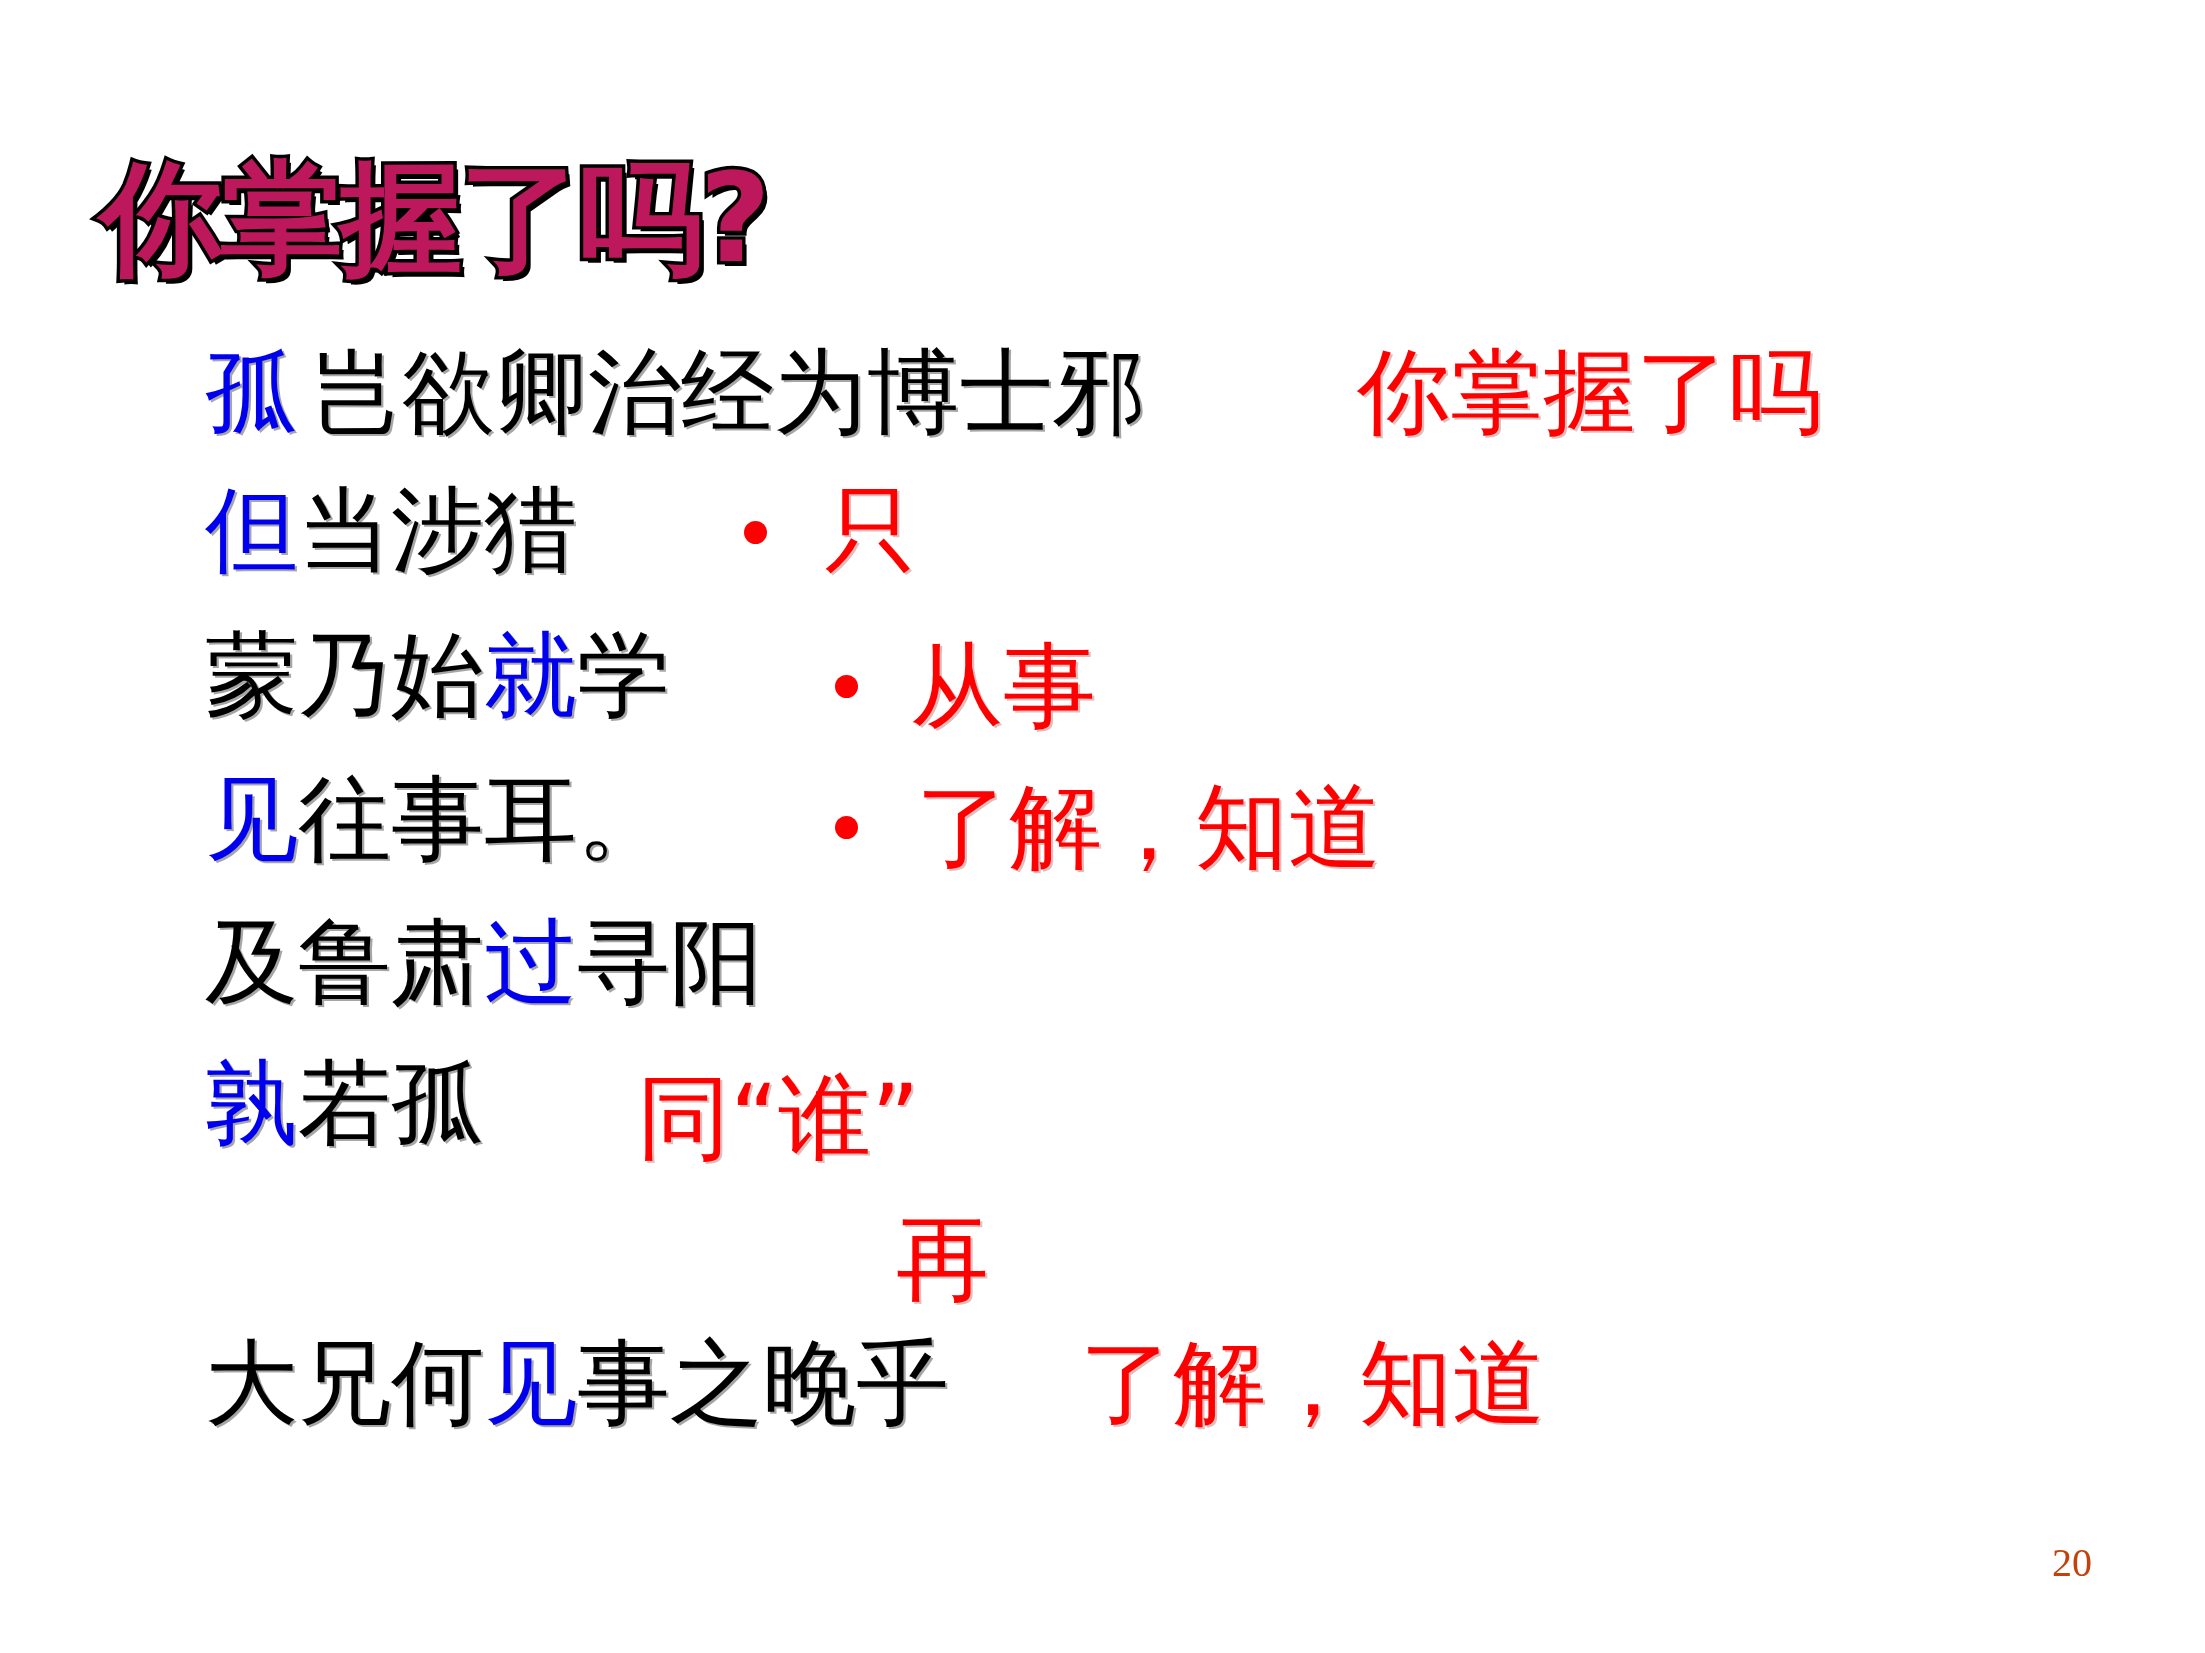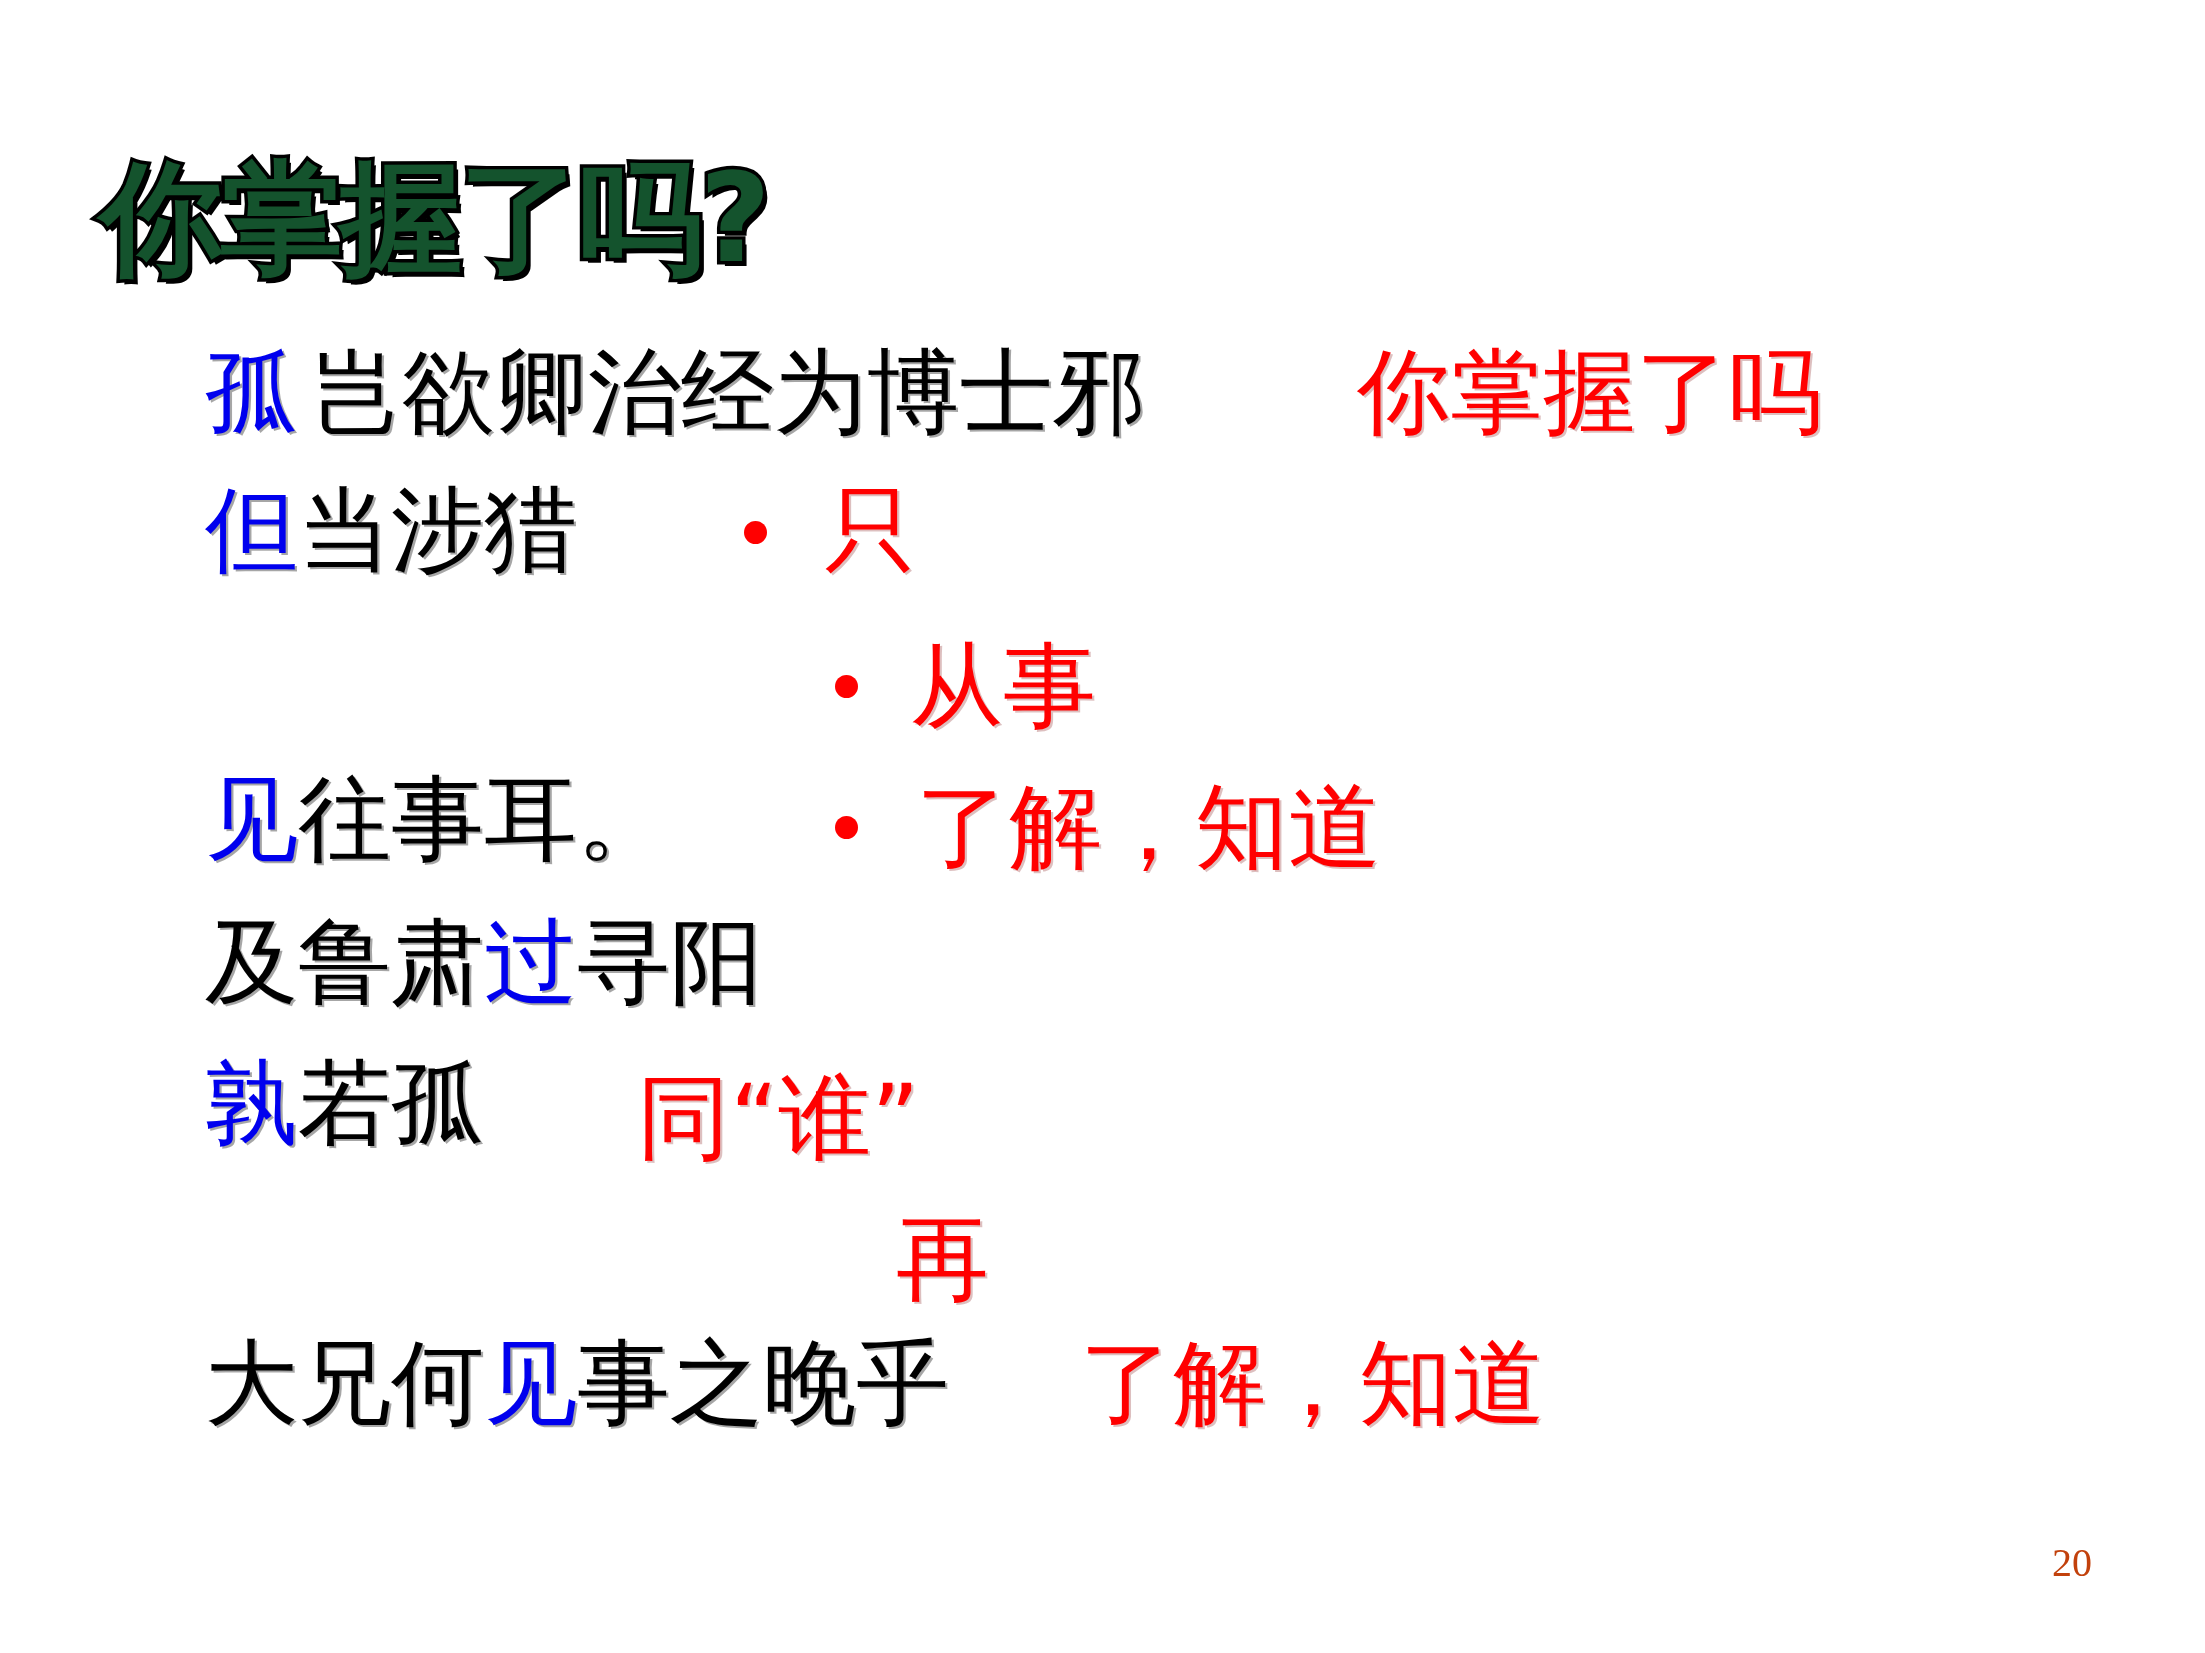--- a/index.html
+++ b/index.html
@@ -5,21 +5,21 @@
   html, body { margin: 0; padding: 0; }
   body {
     width: 2205px; height: 1654px; background: #ffffff;
     position: relative; overflow: hidden;
     font-family: "DejaVu Sans", "Liberation Sans", sans-serif;
   }
   .slide { position: absolute; left: 0; top: 0; width: 2205px; height: 1654px; background: #fff; }
   .title {
     position: absolute; left: 100px; top: 157px;
     font-size: 123px; font-weight: bold; line-height: 1;
-    color: #14532d; letter-spacing: -3.1px;
+    color: #be185d; letter-spacing: -3.1px;
     -webkit-text-stroke: 6.9px #000000;
     paint-order: stroke fill;
     text-shadow: 4.6px 4.6px 0 #000;
   }
   .line {
     position: absolute; font-size: 93px; line-height: 1;
     white-space: nowrap; color: #000000;
     text-shadow: 2.3px 2.3px 0 rgba(0,0,0,0.35);
   }
   .blue { color: #0000ee; }
@@ -50,20 +50,23 @@
     <span class="blue">孤</span><span class="black" style="margin-left:10.7px;">岂欲卿治经为博士邪</span>
   </div>
   <div class="red" style="left:1357px; top:346px;">你掌握了吗</div>
 
   <div class="line" style="left:205px; top:484px;">
     <span class="blue">但</span><span class="black">当涉猎</span>
   </div>
   <div class="bullet" style="left:744px; top:521px;"></div>
   <div class="red" style="left:824px; top:484px;">只</div>
 
+  <div class="line" style="left:205px; top:629px;">
+    <span class="black">蒙乃始</span><span class="blue">就</span><span class="black">学</span>
+  </div>
   <div class="bullet" style="left:835px; top:675px;"></div>
   <div class="red" style="left:910px; top:640px;">从事</div>
 
   <div class="line" style="left:205px; top:773px;">
     <span class="blue">见</span><span class="black">往事耳。</span>
   </div>
   <div class="bullet" style="left:835px; top:816px;"></div>
   <div class="red" style="left:916px; top:781px;">了解，知道</div>
 
   <div class="line" style="left:205px; top:916px;">

